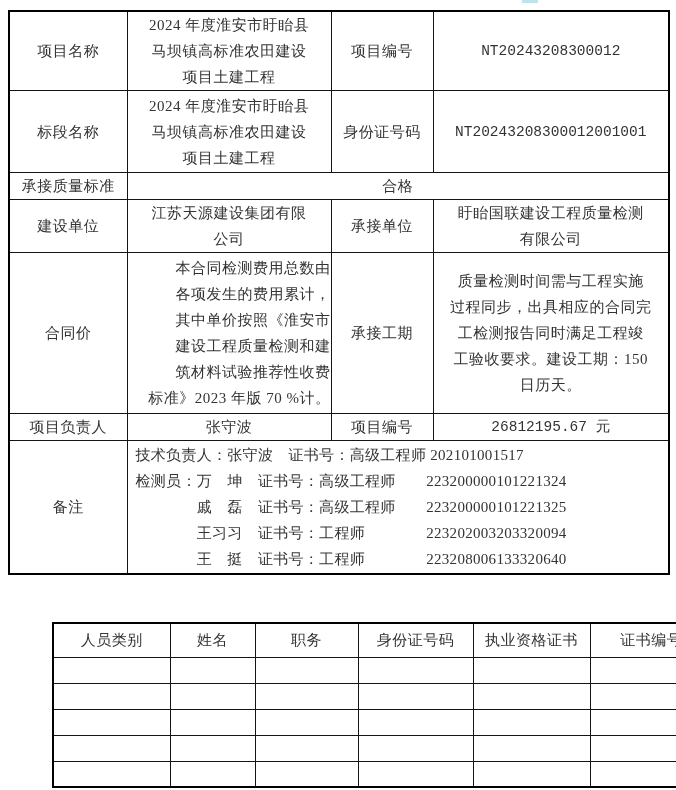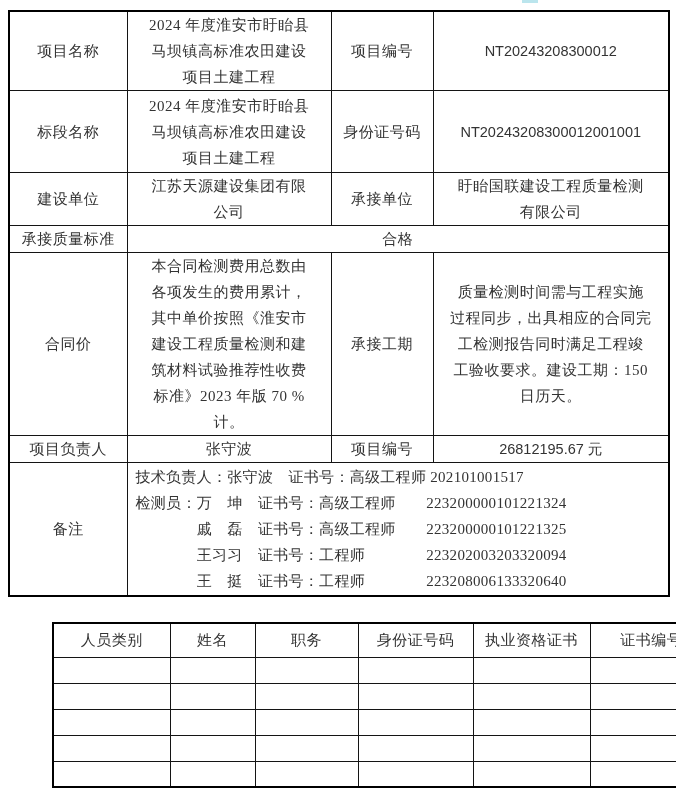--- a/index.html
+++ b/index.html
@@ -27,24 +27,24 @@
     font-size:15px;
     font-weight:normal;
     line-height:26px;
     padding:0 4px;
     overflow:hidden;
     letter-spacing:0.5px;
   }
   .t1{border:2px solid #000;}
   .t2{border:2px solid #000;margin-left:44px;}
   .ml{white-space:pre-line;}
-  .leftcell{text-align:center;padding:0 17px;}
+  .leftcell{text-align:right;padding:0 0;}
   .remark{text-align:left;padding:0 8px;letter-spacing:0.3px;}
   .num{
-    font-family:Liberation Sans, sans-serif;
+    font-family:Liberation Mono, monospace;
     font-size:14.5px;
     letter-spacing:0;
   }
   .artifact{
     position:absolute;
     left:522px;top:0;
     width:16px;height:3px;
     background:#aadfe8;
     opacity:0.8;
   }
@@ -72,31 +72,31 @@
       <td class="num">NT20243208300012</td>
     </tr>
     <tr style="height:82px">
       <td>标段名称</td>
       <td class="ml">2024 年度淮安市盱眙县
 马坝镇高标准农田建设
 项目土建工程</td>
       <td>身份证号码</td>
       <td class="num">NT20243208300012001001</td>
     </tr>
+    <tr style="height:26px">
+      <td>承接质量标准</td>
+      <td colspan="3">合格</td>
+    </tr>
     <tr style="height:52px">
       <td>建设单位</td>
       <td class="ml">江苏天源建设集团有限
 公司</td>
       <td>承接单位</td>
       <td class="ml">盱眙国联建设工程质量检测
 有限公司</td>
-    </tr>
-    <tr style="height:26px">
-      <td>承接质量标准</td>
-      <td colspan="3">合格</td>
     </tr>
     <tr style="height:161px">
       <td>合同价</td>
       <td class="ml leftcell">本合同检测费用总数由
 各项发生的费用累计，
 其中单价按照《淮安市
 建设工程质量检测和建
 筑材料试验推荐性收费
 标准》2023 年版 70 %计。</td>
       <td>承接工期</td>

